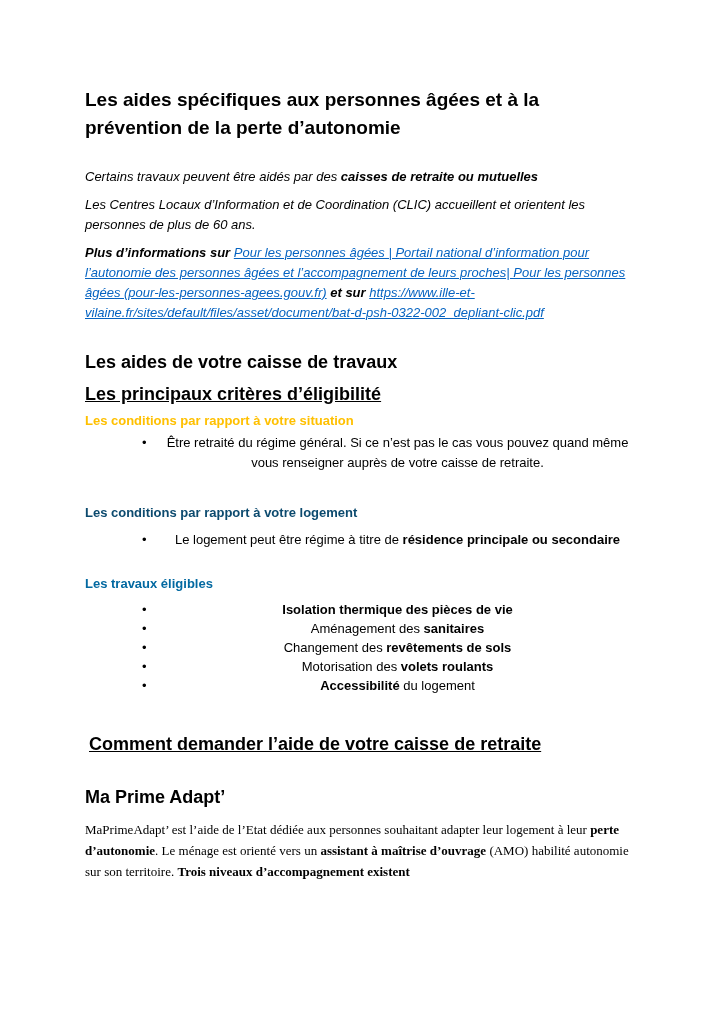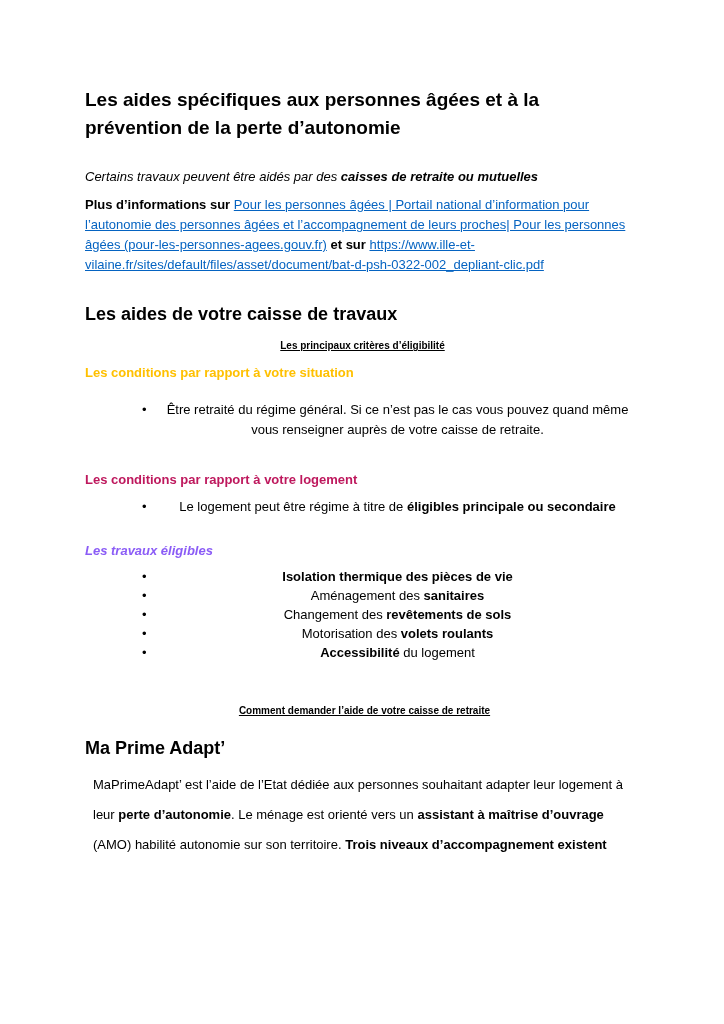--- a/index.html
+++ b/index.html
@@ -20,40 +20,40 @@
     line-height: 28px;
     font-weight: bold;
     margin: 0 0 25px 0;
   }
   h2 {
     font-size: 18px;
     line-height: 22px;
     font-weight: bold;
     margin: 8px 0 11px 0;
   }
-  h2.mt-lg { margin-top: 16px; }
+  h2.mt-lg { margin-top: 32px; }
   h3 {
-    font-size: 10px;
+    font-size: 18px;
     line-height: 20px;
     font-weight: bold;
     text-decoration: underline;
     margin: 0 0 7px 0;
-    text-align: center;
   }
   h3.how { margin: 39px 0 8px 4px; }
   h4 {
     font-size: 13px;
     line-height: 20px;
     font-weight: bold;
-    margin: 0 0 17px 0;
+    margin: 0 0 2px 0;
   }
   h4.logement { margin: 30px 0 7px 0; }
   h4.travaux  { margin: 24px 0 6px 0; }
   p.body { margin: 0 0 8px 0; overflow-wrap: break-word; font-style: italic; }
   p.links {
+    font-style: italic;
     margin: 0 0 28px 0;
     overflow-wrap: break-word;
   }
   p.links .bi { font-weight: bold; }
   a.doclink {
     text-decoration: underline;
     cursor: pointer;
   }
   .b { font-weight: bold; }
   ul.bullets {
@@ -66,51 +66,52 @@
     position: relative;
     padding-left: 70px;
     line-height: 20px;
   }
   ul.bullets li::before {
     content: "\2022";
     position: absolute;
     left: 57px;
   }
   ul.bullets.tight li { line-height: 19px; }
-  p.mpa { margin: 8px; line-height: 30px; overflow-wrap: break-word; }
+  p.mpa { margin: 0; line-height: 21px; overflow-wrap: break-word; font-family: Liberation Serif, serif; }
 </style>
 </head>
 <body>
 
 <div class="page">
 
   <h1>Les aides spécifiques aux personnes âgées et à la prévention de la perte d’autonomie</h1>
 
   <p class="body"><span>Certains travaux peuvent être aidés par des </span><span class="b">caisses de retraite ou mutuelles</span></p>
 
+  <p class="body">Les Centres Locaux d’Information et de Coordination (CLIC) accueillent et orientent les personnes de plus de 60 ans.</p>
 
   <p class="links"><span class="bi">Plus d’informations sur </span><a class="doclink" style="color: rgb(5, 99, 193);">Pour les personnes âgées | Portail national d’information pour l’autonomie des personnes âgées et l’accompagnement de leurs proches| Pour les personnes âgées (pour-les-personnes-agees.gouv.fr)</a><span class="bi"> et sur </span><a class="doclink" style="color: rgb(5, 99, 193);">https://www.ille-et-vilaine.fr/sites/default/files/asset/document/bat-d-psh-0322-002_depliant-clic.pdf</a></p>
 
   <h2>Les aides de votre caisse de travaux</h2>
 
   <h3>Les principaux critères d’éligibilité</h3>
 
   <h4 style="color: rgb(255, 192, 0);">Les conditions par rapport à votre situation</h4>
 
   <ul class="bullets">
     <li><span>Être retraité du régime général. Si ce n’est pas le cas vous pouvez quand même vous renseigner auprès de votre caisse de retraite.</span></li>
   </ul>
 
-  <h4 class="logement" style="color: #be185d;">Les conditions par rapport à votre logement</h4>
+  <h4 class="logement" style="color: #0c4a6e;">Les conditions par rapport à votre logement</h4>
 
   <ul class="bullets">
-    <li><span>Le logement peut être régime à titre de </span><span class="b">éligibles principale ou secondaire</span></li>
+    <li><span>Le logement peut être régime à titre de </span><span class="b">résidence principale ou secondaire</span></li>
   </ul>
 
-  <h4 class="travaux" style="color: #8b5cf6; font-style: italic;">Les travaux éligibles</h4>
+  <h4 class="travaux" style="color: #0369a1;">Les travaux éligibles</h4>
 
   <ul class="bullets tight">
     <li><span></span><span class="b">Isolation thermique des pièces de vie</span><span></span></li>
     <li><span>Aménagement des </span><span class="b">sanitaires</span><span></span></li>
     <li><span>Changement des </span><span class="b">revêtements de sols</span><span></span></li>
     <li><span>Motorisation des </span><span class="b">volets roulants</span><span></span></li>
     <li><span></span><span class="b">Accessibilité</span><span> du logement</span></li>
   </ul>
 
   <h3 class="how">Comment demander l’aide de votre caisse de retraite</h3>

